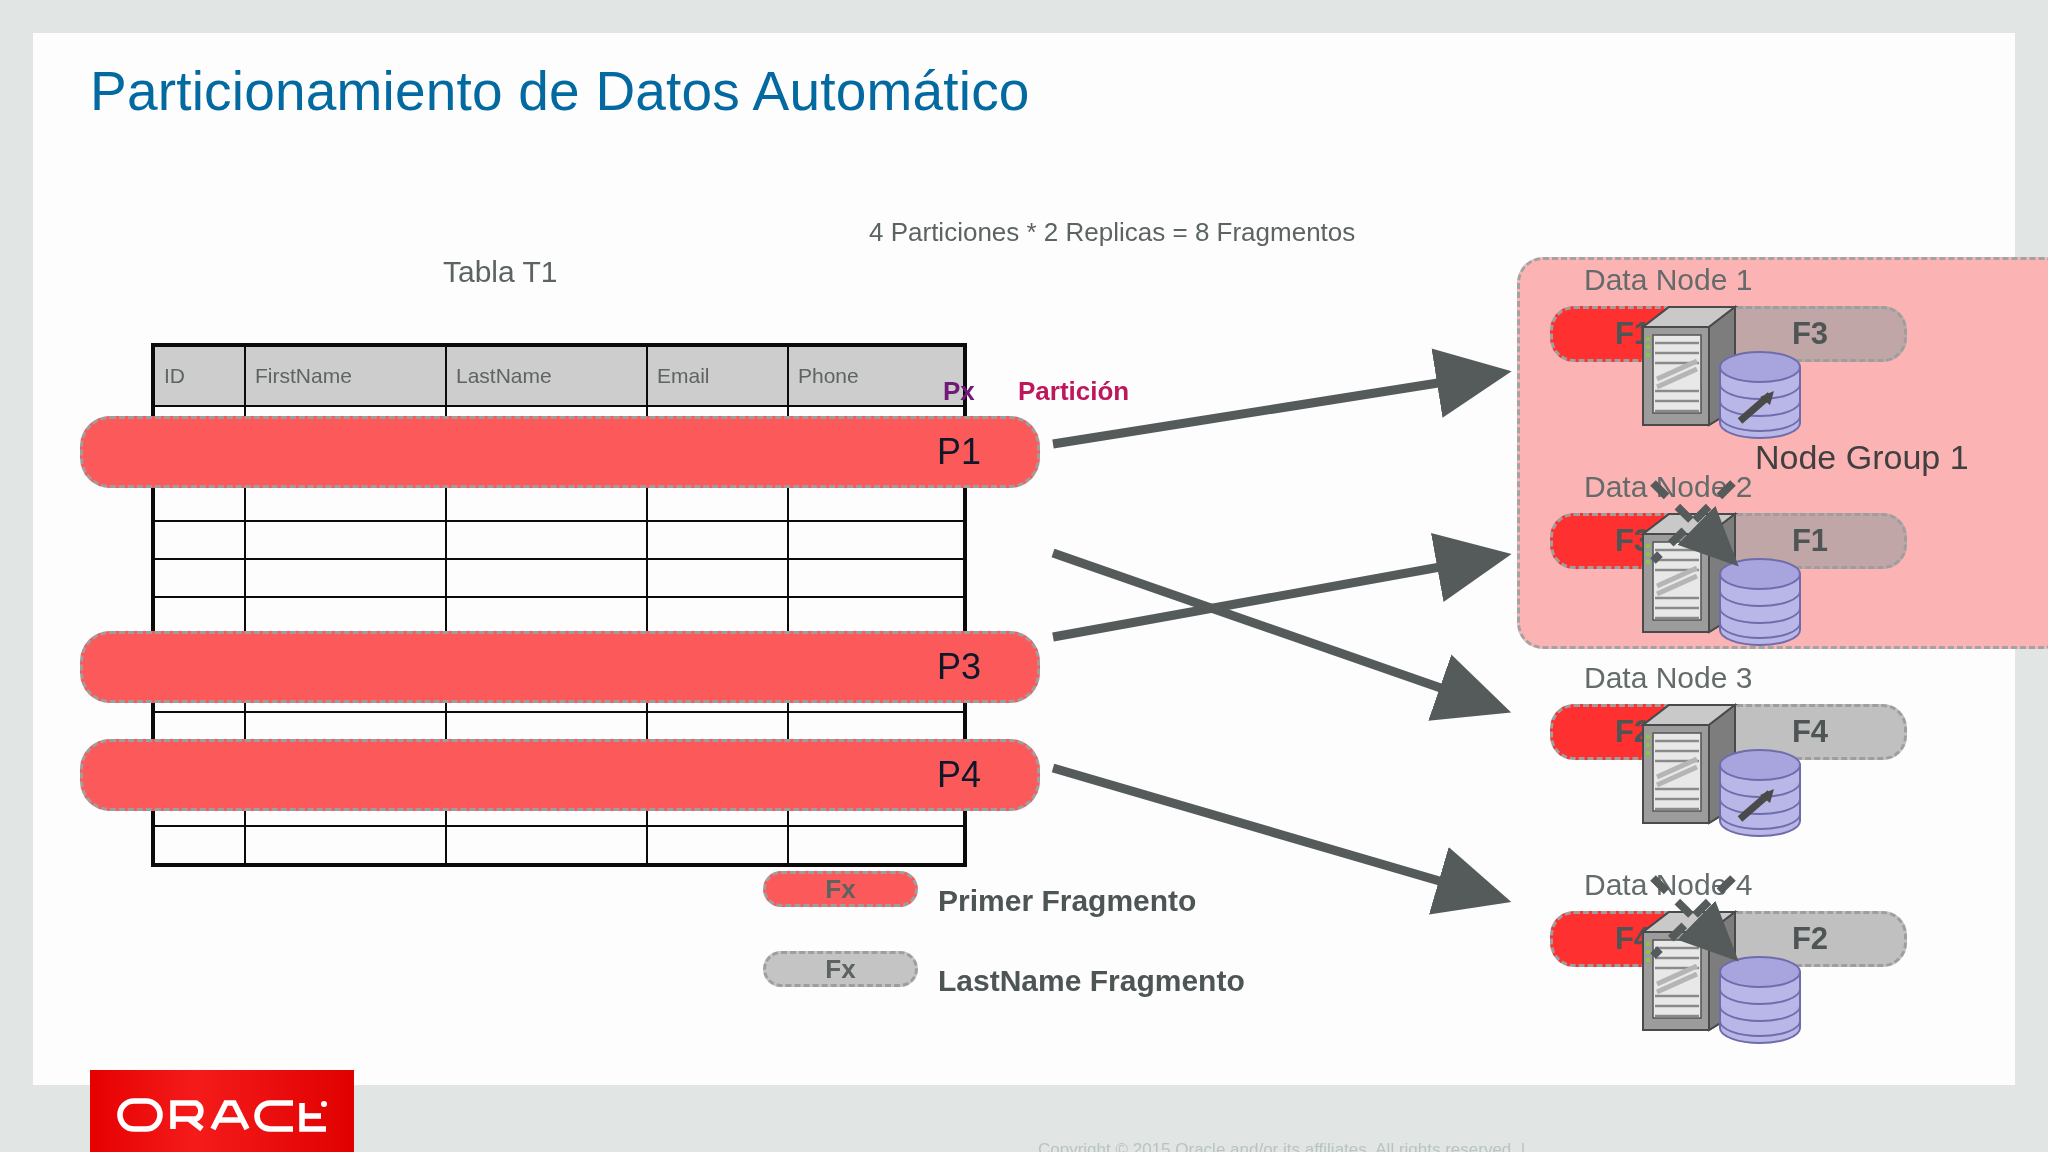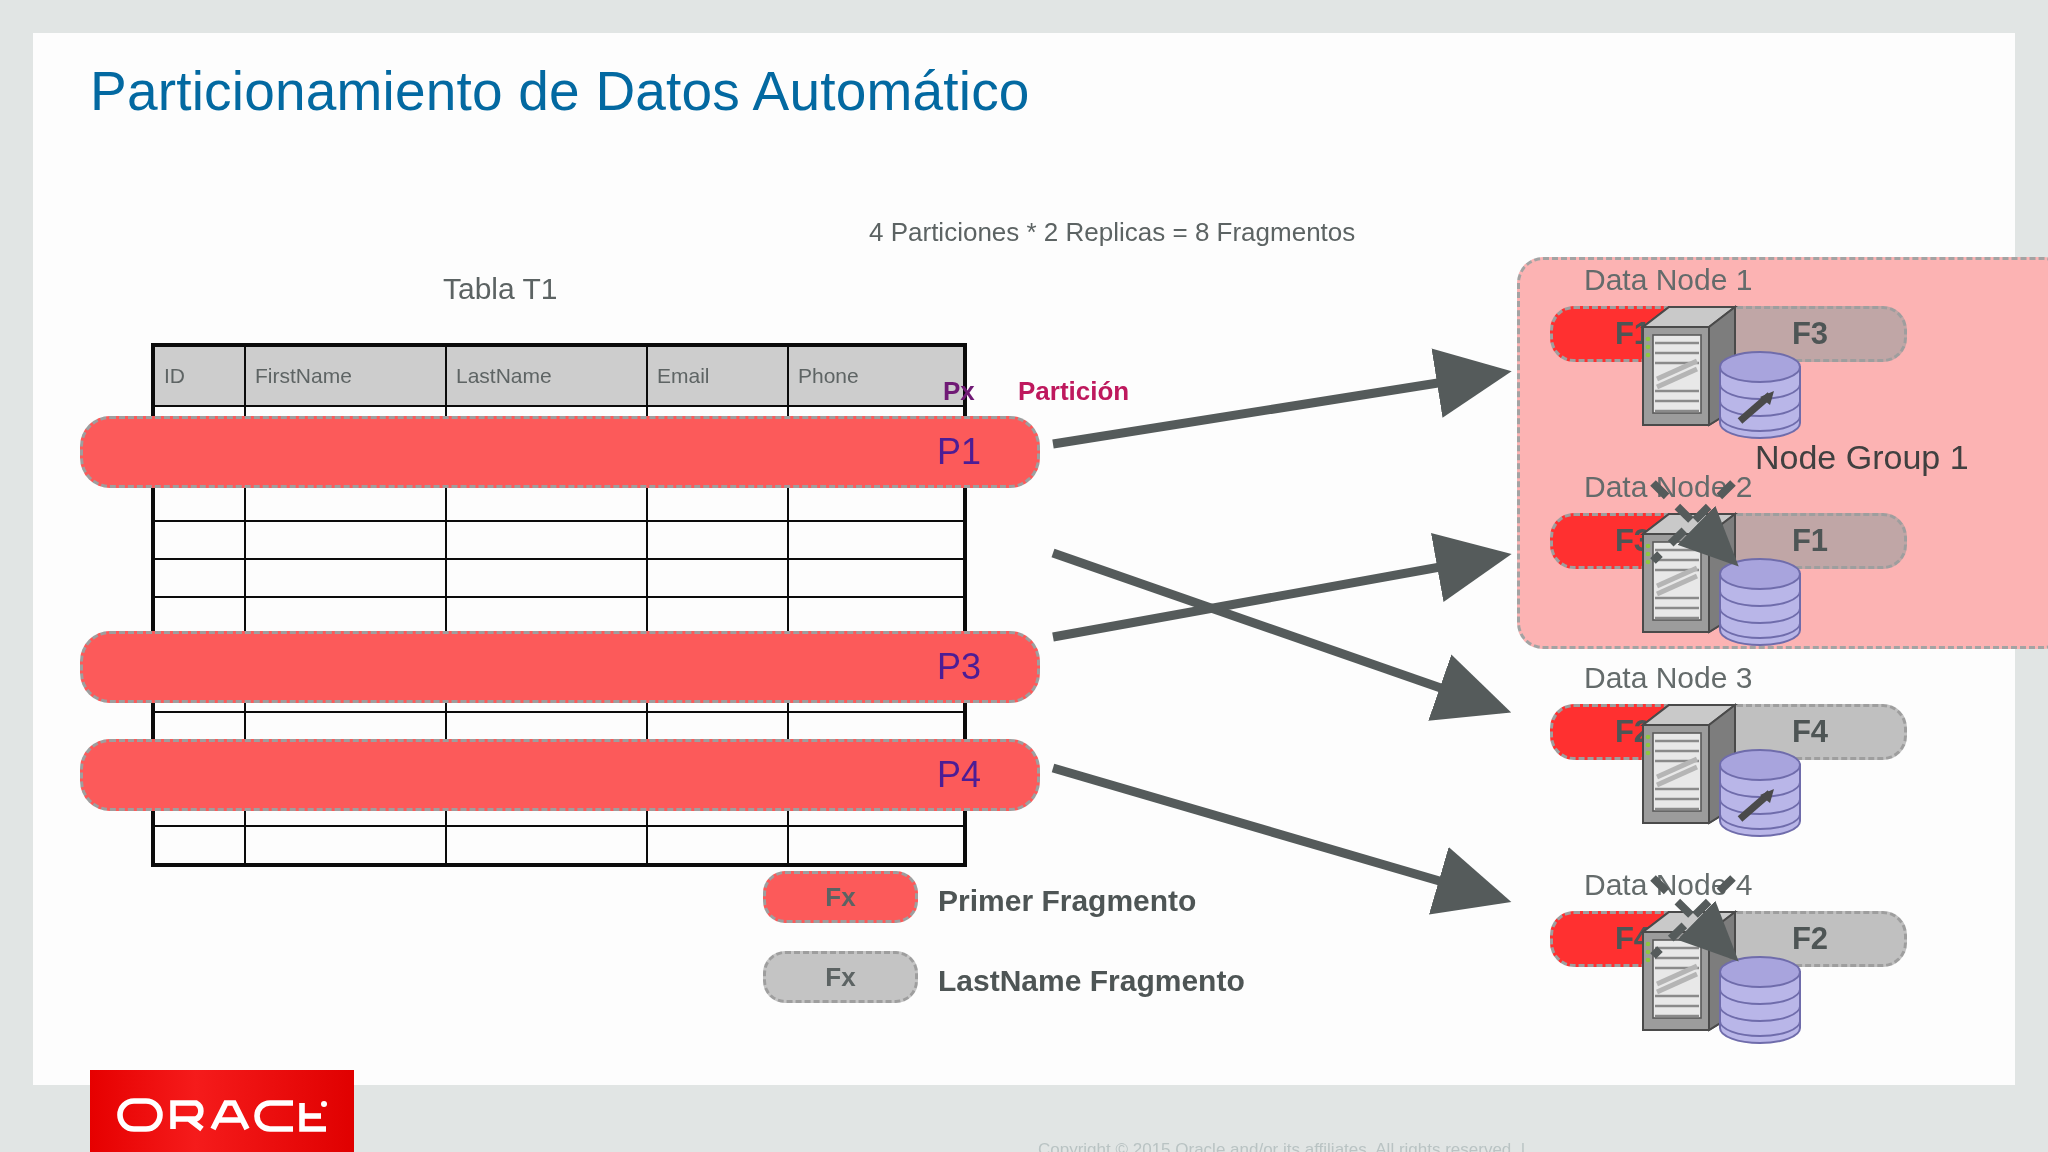--- a/index.html
+++ b/index.html
@@ -17,21 +17,21 @@
     position:absolute;left:57px;top:26px;
     font-size:55px;color:#0369a1;letter-spacing:.2px;
     white-space:nowrap;font-weight:400;
   }
   
   #subtitle{
     position:absolute;left:836px;top:184px;
     font-size:26px;color:#5c6363;white-space:nowrap;
   }
   #tabla-label{
-    position:absolute;left:410px;top:239px;
+    position:absolute;left:410px;top:222px;
     font-size:30px;color:#5c6363;white-space:nowrap;
   }
   
   #tbl-wrap{position:absolute;left:118px;top:310px;width:755px;height:520px;}
   table.t1{
     border-collapse:collapse;width:755px;height:520px;
     table-layout:fixed;border:4px solid #0b0b0b;
   }
   table.t1 th,table.t1 td{
     border:2px solid #0b0b0b;padding:0;
@@ -47,34 +47,34 @@
   .c-em{width:130px;}.c-ph{width:165px;}
 
   
   .pbar{
     position:absolute;left:47px;width:960px;height:72px;
     background:#fc5a5a;border:3px dashed #9e9e9e;
     border-radius:30px;box-sizing:border-box;
   }
   .pbar .plabel{
     position:absolute;right:56px;top:50%;transform:translateY(-50%);
-    color:#4c1d95;font-size:36px;white-space:nowrap;
+    color:#0f172a;font-size:36px;white-space:nowrap;
   }
   #pb1{top:383px;}
   #pb2{top:491px;}
   #pb3{top:598px;}
   #pb4{top:706px;}
 
   
   #px-head{position:absolute;left:910px;top:343px;font-size:26px;font-weight:bold;color:#701a75;}
   #part-head{position:absolute;left:985px;top:343px;font-size:26px;font-weight:bold;color:#be185d;}
 
   
   .lg-chip{
-    position:absolute;left:730px;width:155px;height:52px;
+    position:absolute;left:730px;width:155px;height:36px;
     border:3px dashed #9e9e9e;border-radius:22px;box-sizing:border-box;
     display:flex;align-items:center;justify-content:center;
     font-size:26px;font-weight:bold;color:#5c6363;
   }
   #lg1{top:838px;background:#fc5a5a;}
   #lg2{top:918px;background:#c4c4c4;}
   .lg-txt{
     position:absolute;left:905px;font-size:30px;font-weight:bold;color:#4e5555;white-space:nowrap;
   }
   #lgt1{top:851px;}

